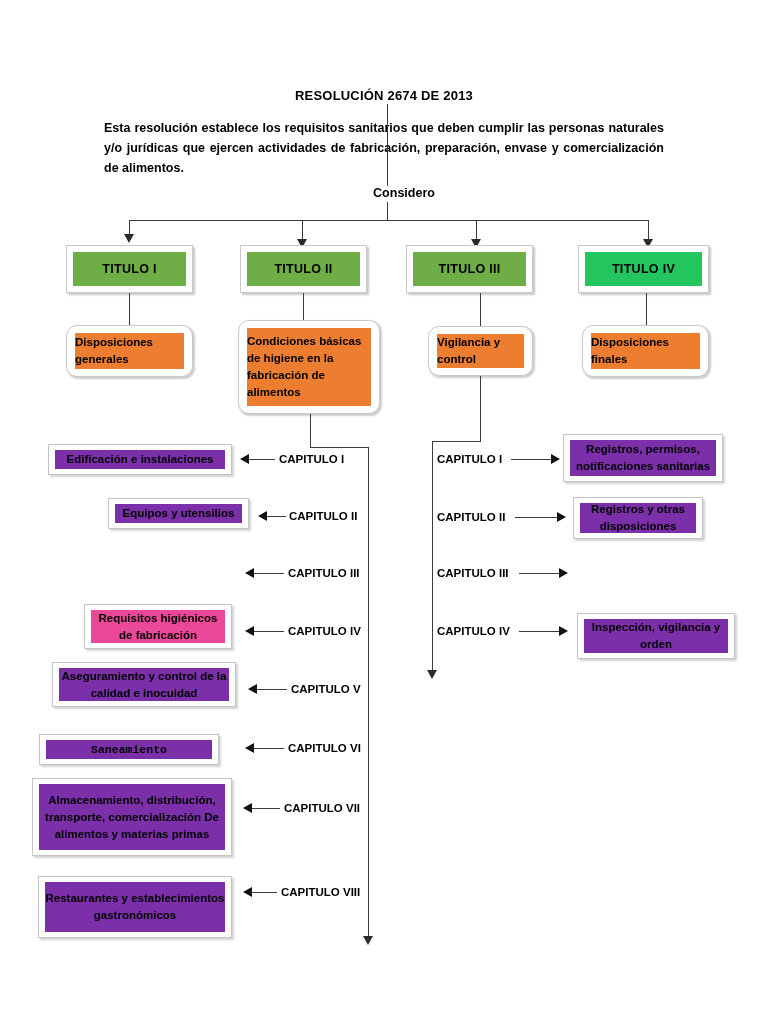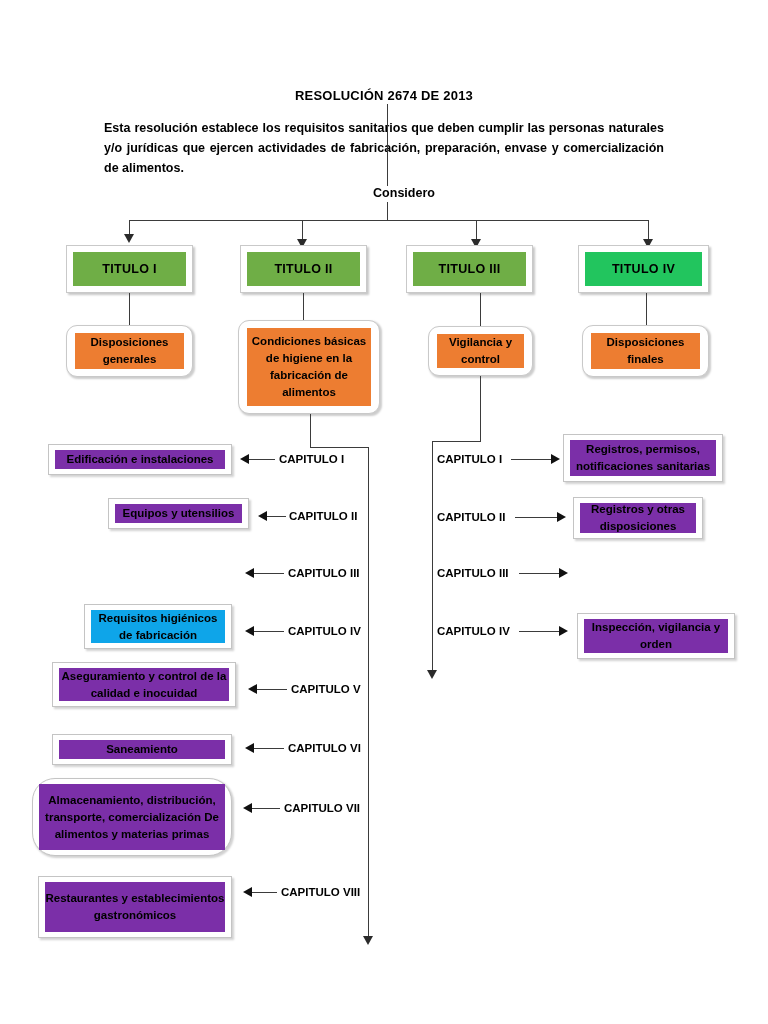--- a/index.html
+++ b/index.html
@@ -123,21 +123,20 @@
     align-items: center;
     justify-content: center;
     padding: 7px 8px;
   }
   .orange-fill {
     width: 100%;
     height: 100%;
     display: flex;
     align-items: center;
     justify-content: center;
-    text-align: center;
     font-size: 11.5px;
     font-weight: bold;
     line-height: 17px;
     color: #000000;
   }
 
   
   .purple-frame {
     position: absolute;
     box-sizing: border-box;
@@ -250,41 +249,41 @@
   </div>
   <div class="cap-label" style="left:289px; top:510px;">CAPITULO II</div>
   <div class="hline" style="left:267px; top:516px; width:19px;"></div>
   <div class="arrow-left" style="left:258px; top:511px;"></div>
 
   <div class="cap-label" style="left:288px; top:567px;">CAPITULO III</div>
   <div class="hline" style="left:254px; top:573px; width:30px;"></div>
   <div class="arrow-left" style="left:245px; top:568px;"></div>
 
   <div class="purple-frame" style="left:84px; top:604px; width:148px; height:45px;">
-    <div class="purple-fill" style="background:#0ea5e9;">Requisitos higiénicos de fabricación</div>
+    <div class="purple-fill" style="background:#ec4899;">Requisitos higiénicos de fabricación</div>
   </div>
   <div class="cap-label" style="left:288px; top:625px;">CAPITULO IV</div>
   <div class="hline" style="left:254px; top:631px; width:30px;"></div>
   <div class="arrow-left" style="left:245px; top:626px;"></div>
 
   <div class="purple-frame" style="left:52px; top:662px; width:184px; height:45px;">
     <div class="purple-fill" style="background:#7B2FA8;">Aseguramiento y control de la calidad e inocuidad</div>
   </div>
   <div class="cap-label" style="left:291px; top:683px;">CAPITULO V</div>
   <div class="hline" style="left:257px; top:689px; width:30px;"></div>
   <div class="arrow-left" style="left:248px; top:684px;"></div>
 
-  <div class="purple-frame" style="left:52px; top:734px; width:180px; height:31px;">
+  <div class="purple-frame" style="left:39px; top:734px; width:180px; height:31px;font-family:Liberation Mono, monospace;">
     <div class="purple-fill" style="background:#7B2FA8;">Saneamiento</div>
   </div>
   <div class="cap-label" style="left:288px; top:742px;">CAPITULO VI</div>
   <div class="hline" style="left:254px; top:748px; width:30px;"></div>
   <div class="arrow-left" style="left:245px; top:743px;"></div>
 
-  <div class="purple-frame" style="left:32px; top:778px; width:200px; height:78px;border-radius:23px;">
+  <div class="purple-frame" style="left:32px; top:778px; width:200px; height:78px;">
     <div class="purple-fill" style="background:#7B2FA8;">Almacenamiento, distribución, transporte, comercialización De alimentos y materias primas</div>
   </div>
   <div class="cap-label" style="left:284px; top:802px;">CAPITULO  VII</div>
   <div class="hline" style="left:252px; top:808px; width:28px;"></div>
   <div class="arrow-left" style="left:243px; top:803px;"></div>
 
   <div class="purple-frame" style="left:38px; top:876px; width:194px; height:62px;">
     <div class="purple-fill" style="background:#7B2FA8;">Restaurantes y establecimientos gastronómicos</div>
   </div>
   <div class="cap-label" style="left:281px; top:886px;">CAPITULO VIII</div>

